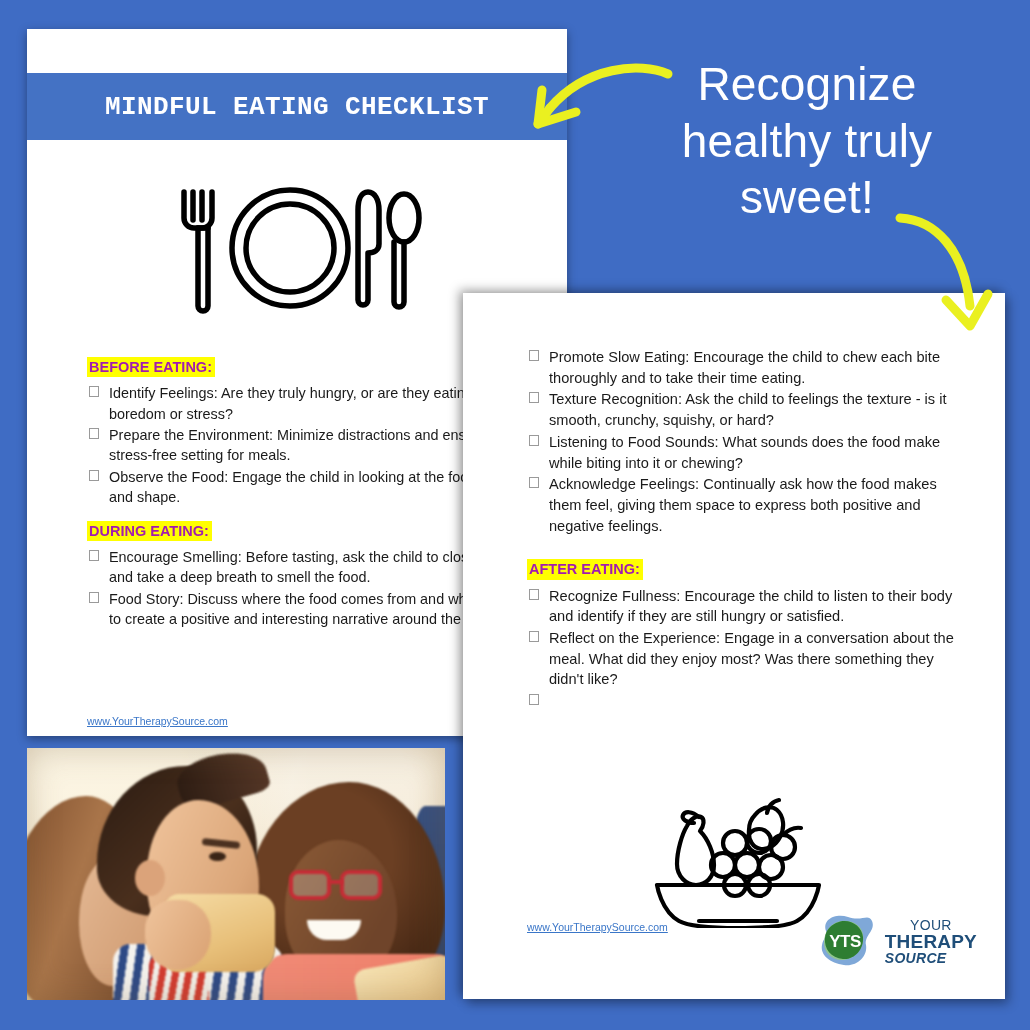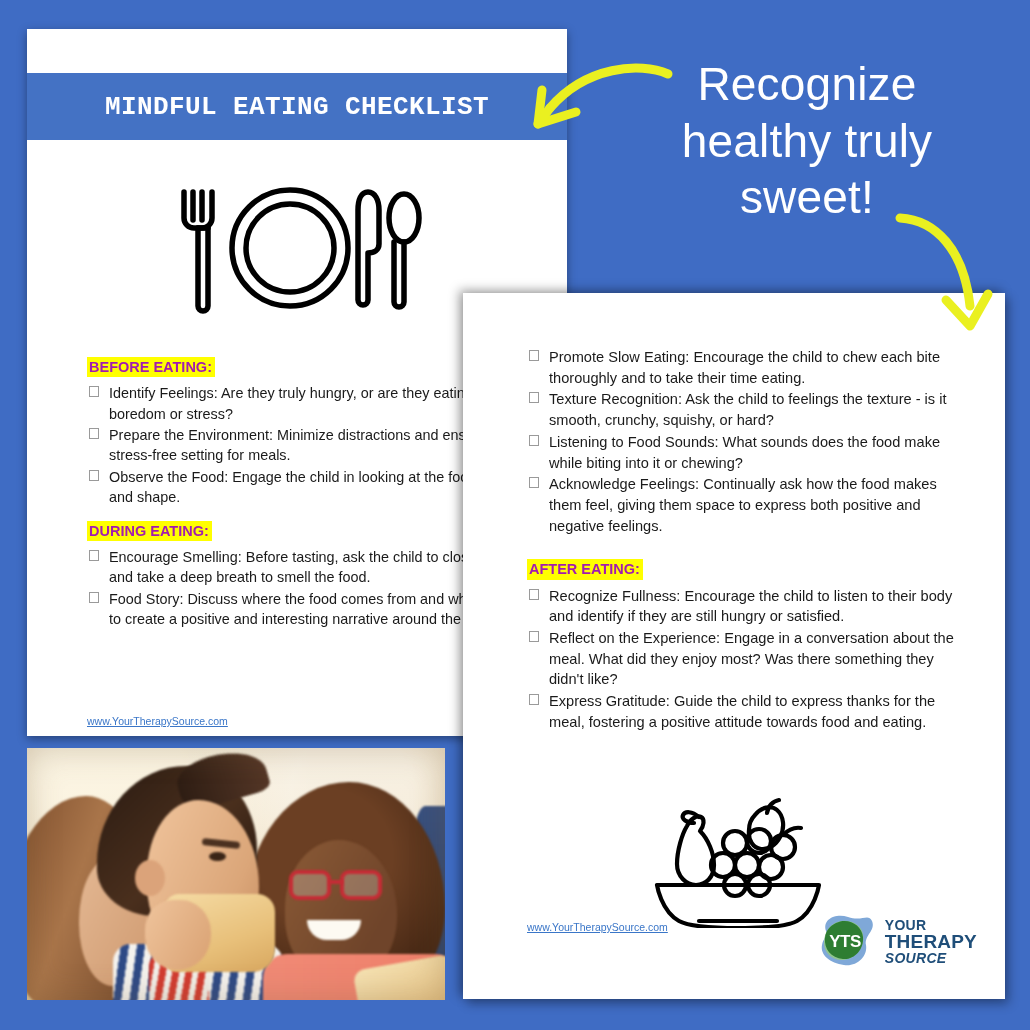--- a/index.html
+++ b/index.html
@@ -118,21 +118,21 @@
     position: absolute;
     right: 28px; top: 4px;
     display: flex; align-items: center; gap: 9px;
   }
   #yts-mark { position: relative; width: 60px; height: 60px; }
   #yts-words {
     display: flex; flex-direction: column;
     line-height: 1.0;
     color: #1f4e79;
   }
-  #yts-words .w1 { font-size: 14px; font-weight: bold; letter-spacing: 0.3px; }
+  #yts-words .w1 { font-size: 14px; font-weight: normal; letter-spacing: 0.3px; text-align: center; }
   #yts-words .w2 { font-size: 19px; font-weight: bold; letter-spacing: 0.2px; }
   #yts-words .w3 { font-size: 14px; font-weight: bold; letter-spacing: 0.3px; font-style: italic; }
 
   
   #headline {
     position: absolute;
     left: 592px; top: 56px;
     width: 430px;
     text-align: center;
     color: #ffffff;
@@ -359,21 +359,20 @@
         <li class="item">
           <span class="box"></span>
           <span>Recognize Fullness: Encourage the child to listen to their body and identify if they are still hungry or satisfied.</span>
         </li>
         <li class="item">
           <span class="box"></span>
           <span>Reflect on the Experience: Engage in a conversation about the meal. What did they enjoy most? Was there something they didn't like?</span>
         </li>
         <li class="item">
           <span class="box"></span>
-          <span>Express Gratitude: Guide the child to express thanks for the meal, fostering a positive attitude towards food and eating.</span>
         </li>
       </ul>
     </div>
 
     <div id="bowl-art">
       <svg width="190" height="135" viewBox="0 0 190 135" aria-hidden="true">
         <g fill="none" stroke="#000" stroke-width="4.2" stroke-linecap="round" stroke-linejoin="round">
 
           <path d="M44 33 c3 -7 10 -11 14 -9 c4 2 3 9 -1 14 c8 8 14 22 14 34 c0 12 -8 20 -18 20 c-10 0 -19 -9 -19 -21 c0 -13 5 -30 10 -38 z"></path>
           <path d="M56 24 c-7 -6 -14 -6 -16 -2 c-2 4 4 8 11 8"></path>

